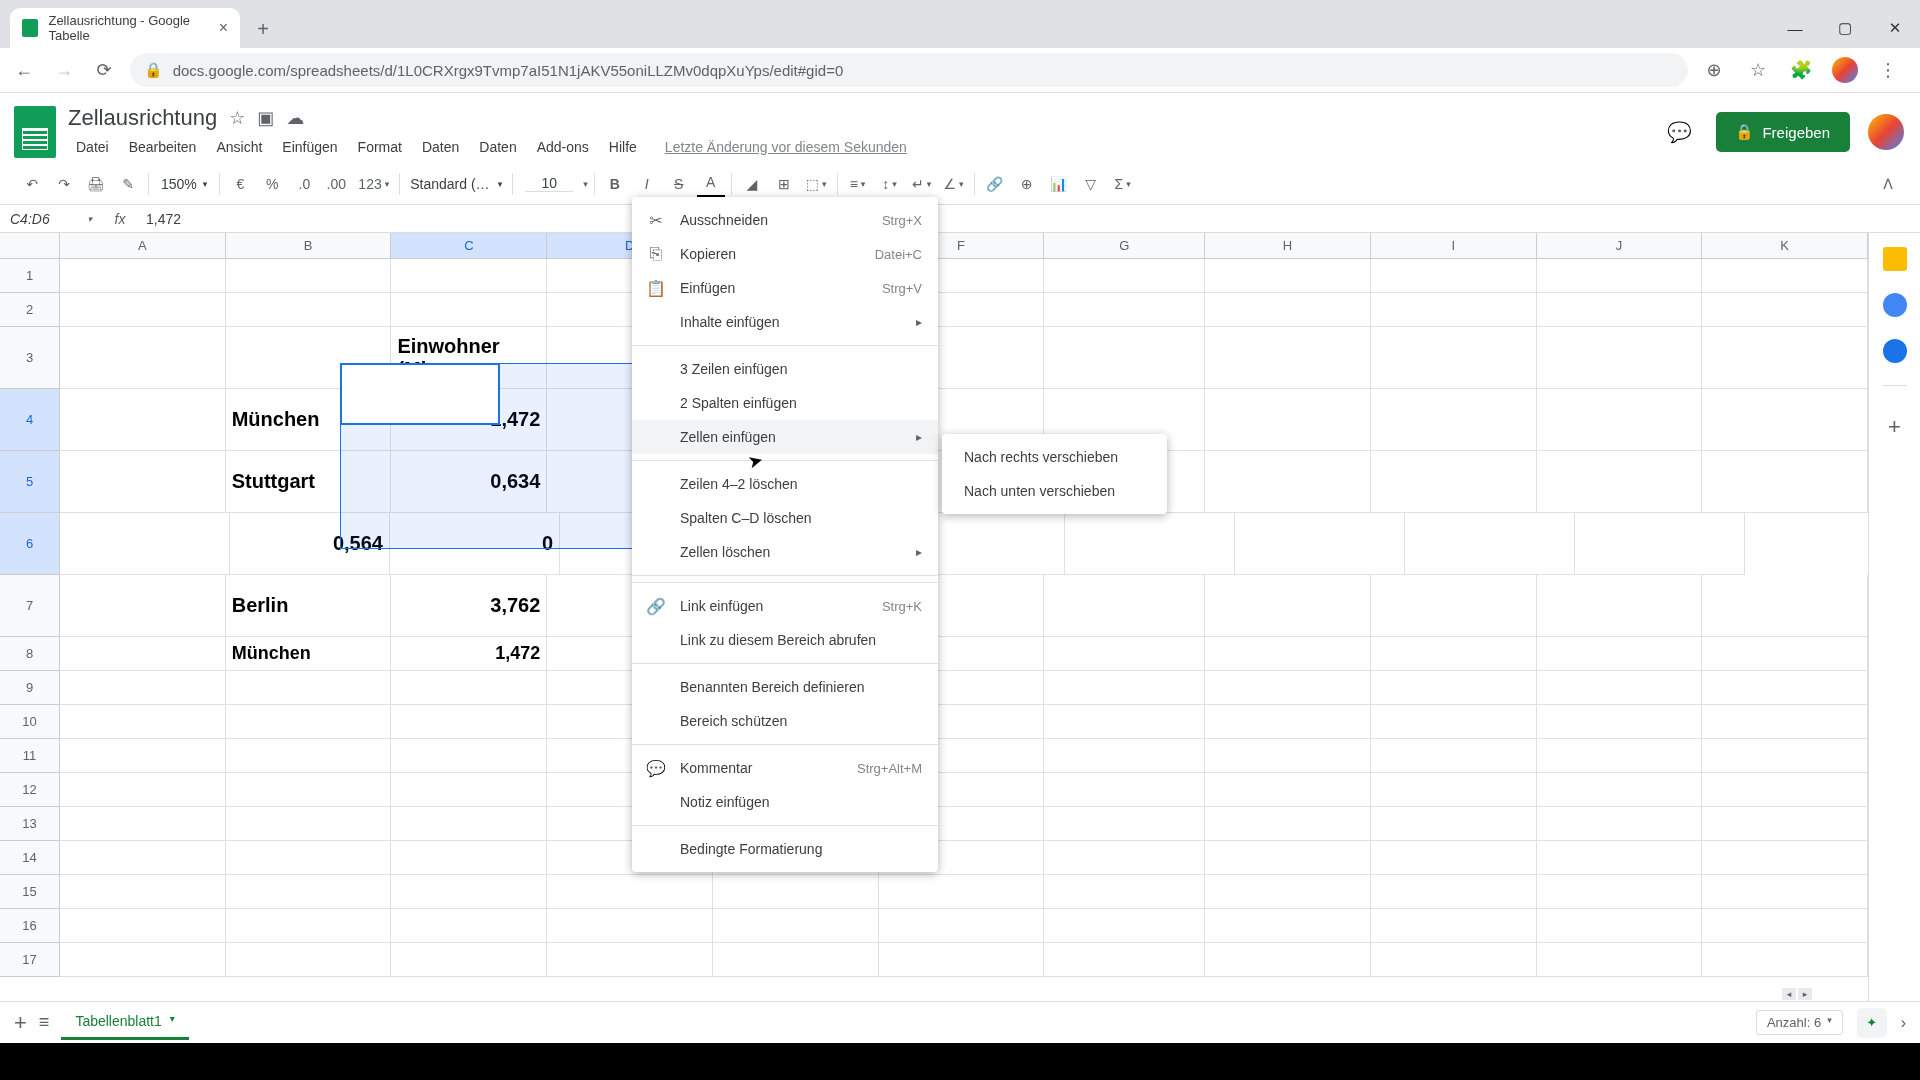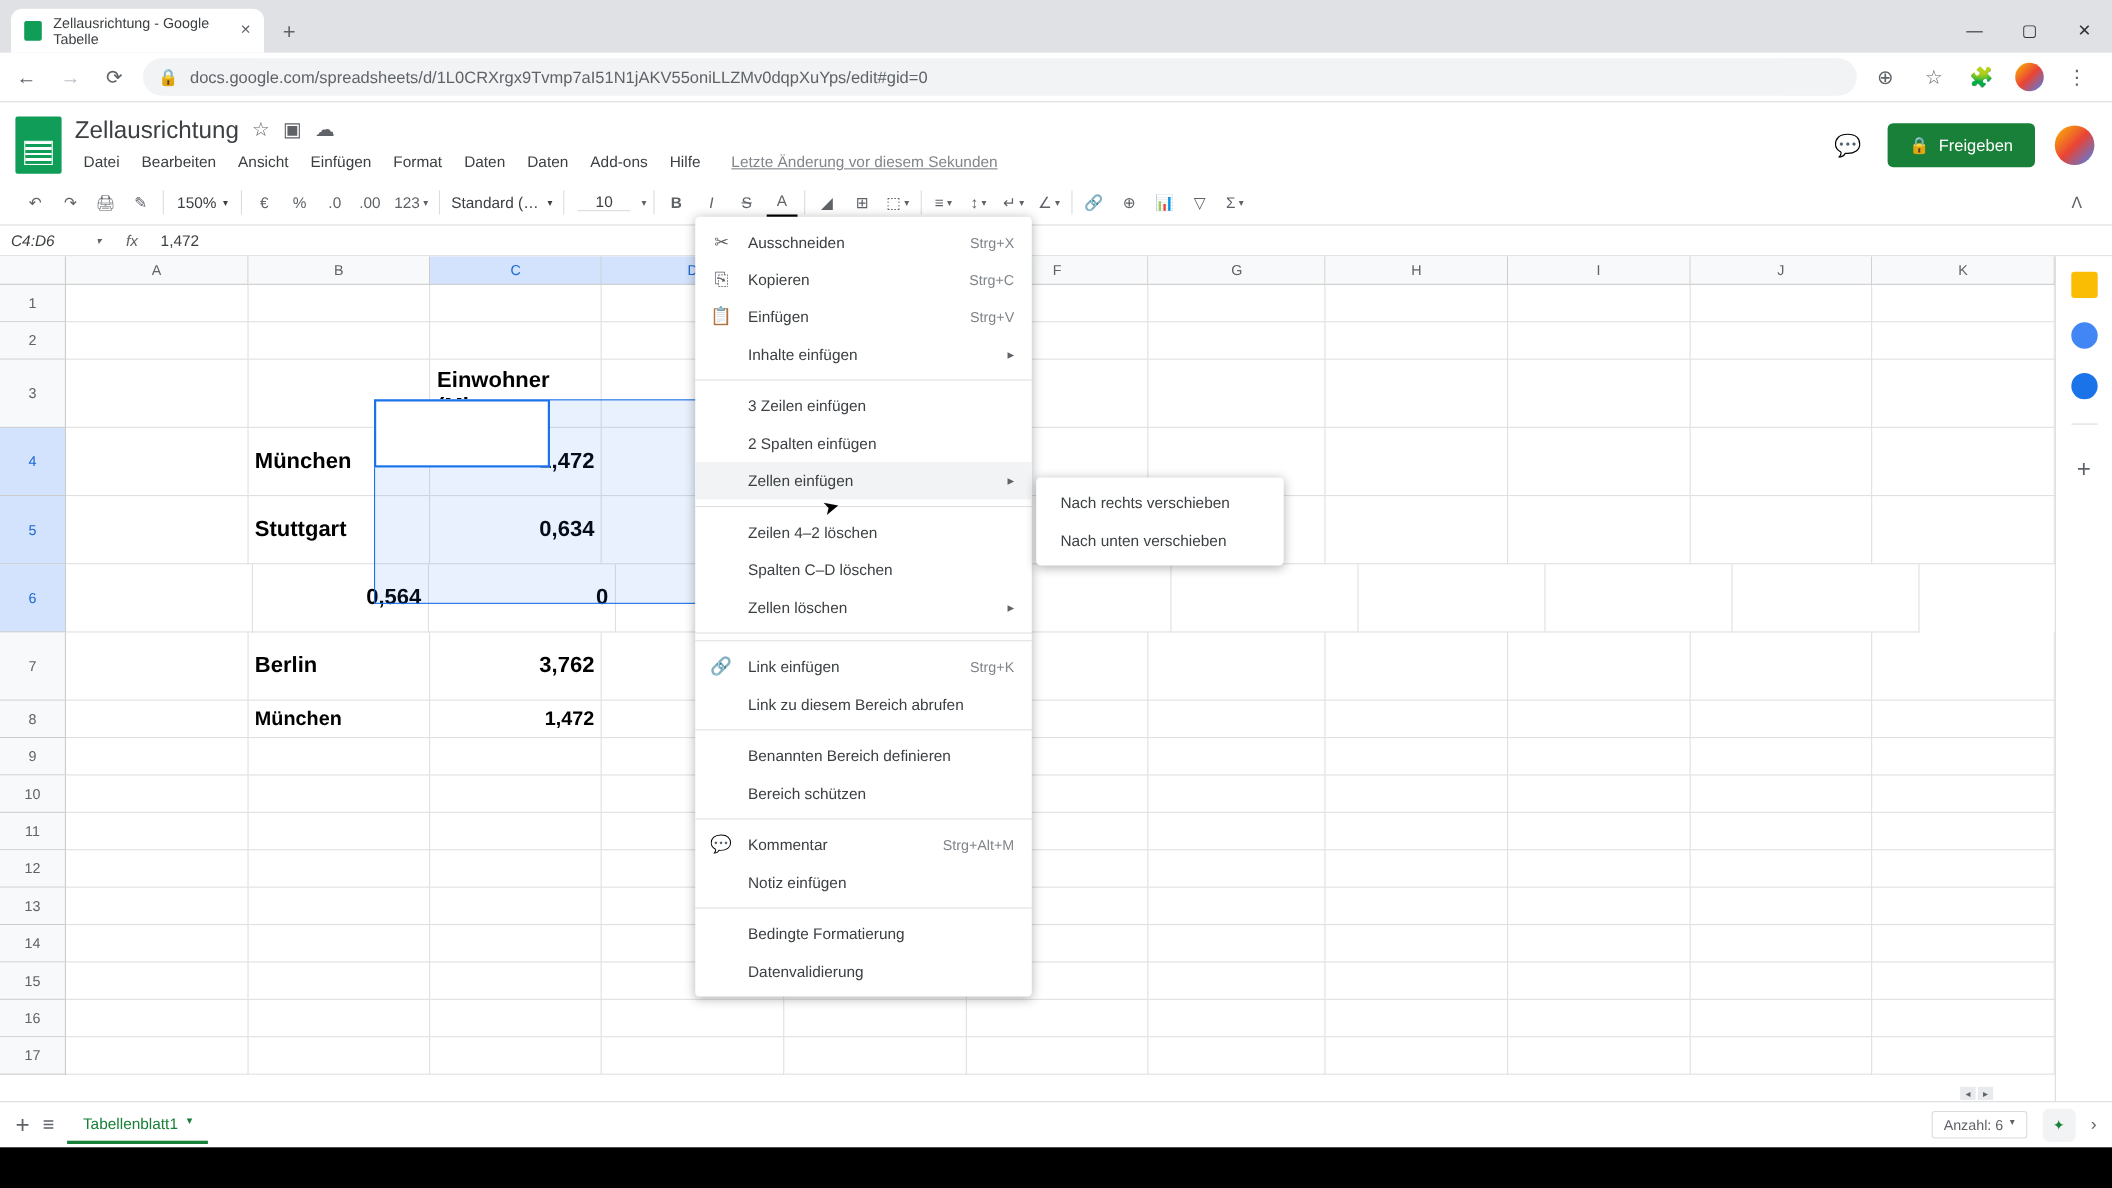--- a/index.html
+++ b/index.html
@@ -528,21 +528,21 @@
 
 <div class="ctx" style="left:632px; top:197px; width:306px;">
   <div class="ctx-item">
       <span class="ctx-ico">✂</span>
       <span class="ctx-label">Ausschneiden</span>
       <span class="ctx-short">Strg+X</span>
     </div>
   <div class="ctx-item">
       <span class="ctx-ico">⎘</span>
       <span class="ctx-label">Kopieren</span>
-      <span class="ctx-short">Strg+C</span>
+      <span class="ctx-short">Datei+C</span>
     </div>
   <div class="ctx-item">
       <span class="ctx-ico">📋</span>
       <span class="ctx-label">Einfügen</span>
       <span class="ctx-short">Strg+V</span>
     </div>
   <div class="ctx-item">
       <span class="ctx-ico"></span>
       <span class="ctx-label">Inhalte einfügen</span>
       <span class="ctx-arrow">▸</span>
@@ -603,24 +603,20 @@
     </div>
   <div class="ctx-item">
       <span class="ctx-ico"></span>
       <span class="ctx-label">Notiz einfügen</span>
     </div>
   <div class="ctx-sep"></div>
   <div class="ctx-item">
       <span class="ctx-ico"></span>
       <span class="ctx-label">Bedingte Formatierung</span>
     </div>
-  <div class="ctx-item">
-      <span class="ctx-ico"></span>
-      <span class="ctx-label">Datenvalidierung</span>
-    </div>
 </div>
 
 <div class="ctx" style="left:942px; top:434px; width:225px;">
   <div class="ctx-item">
       <span class="ctx-label" style="padding-left:8px;">Nach rechts verschieben</span>
     </div>
   <div class="ctx-item">
       <span class="ctx-label" style="padding-left:8px;">Nach unten verschieben</span>
     </div>
 </div>

